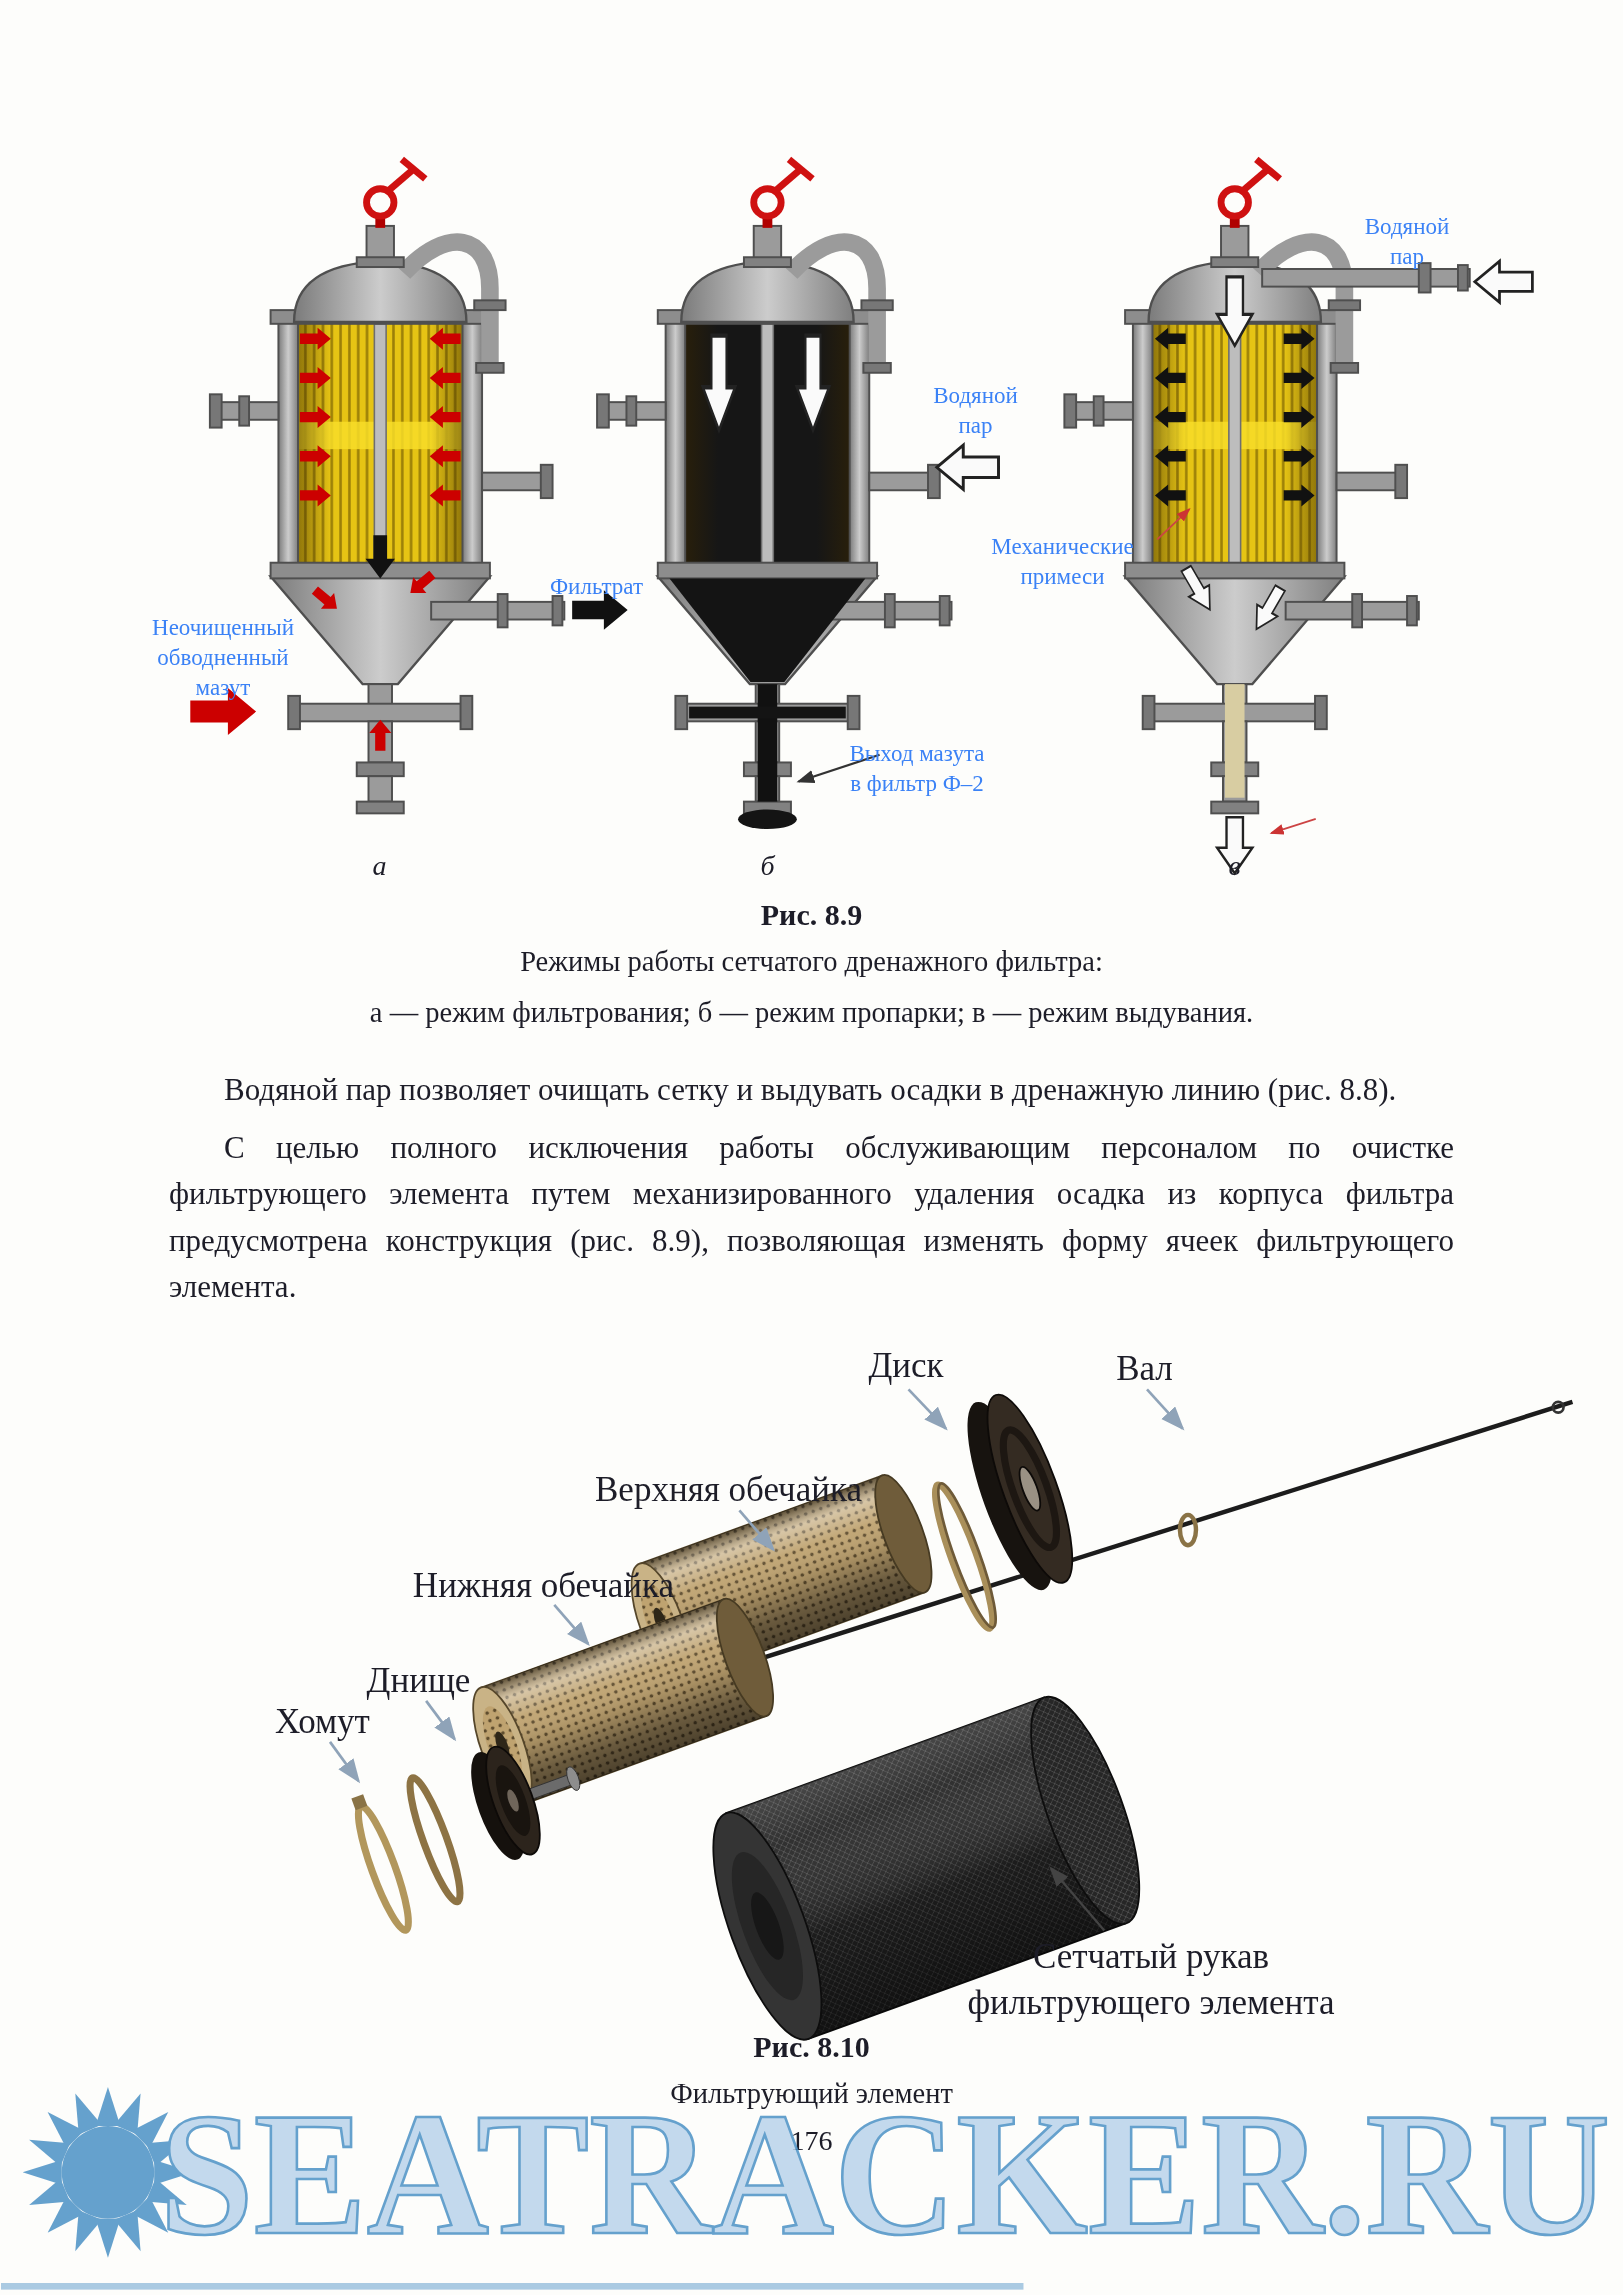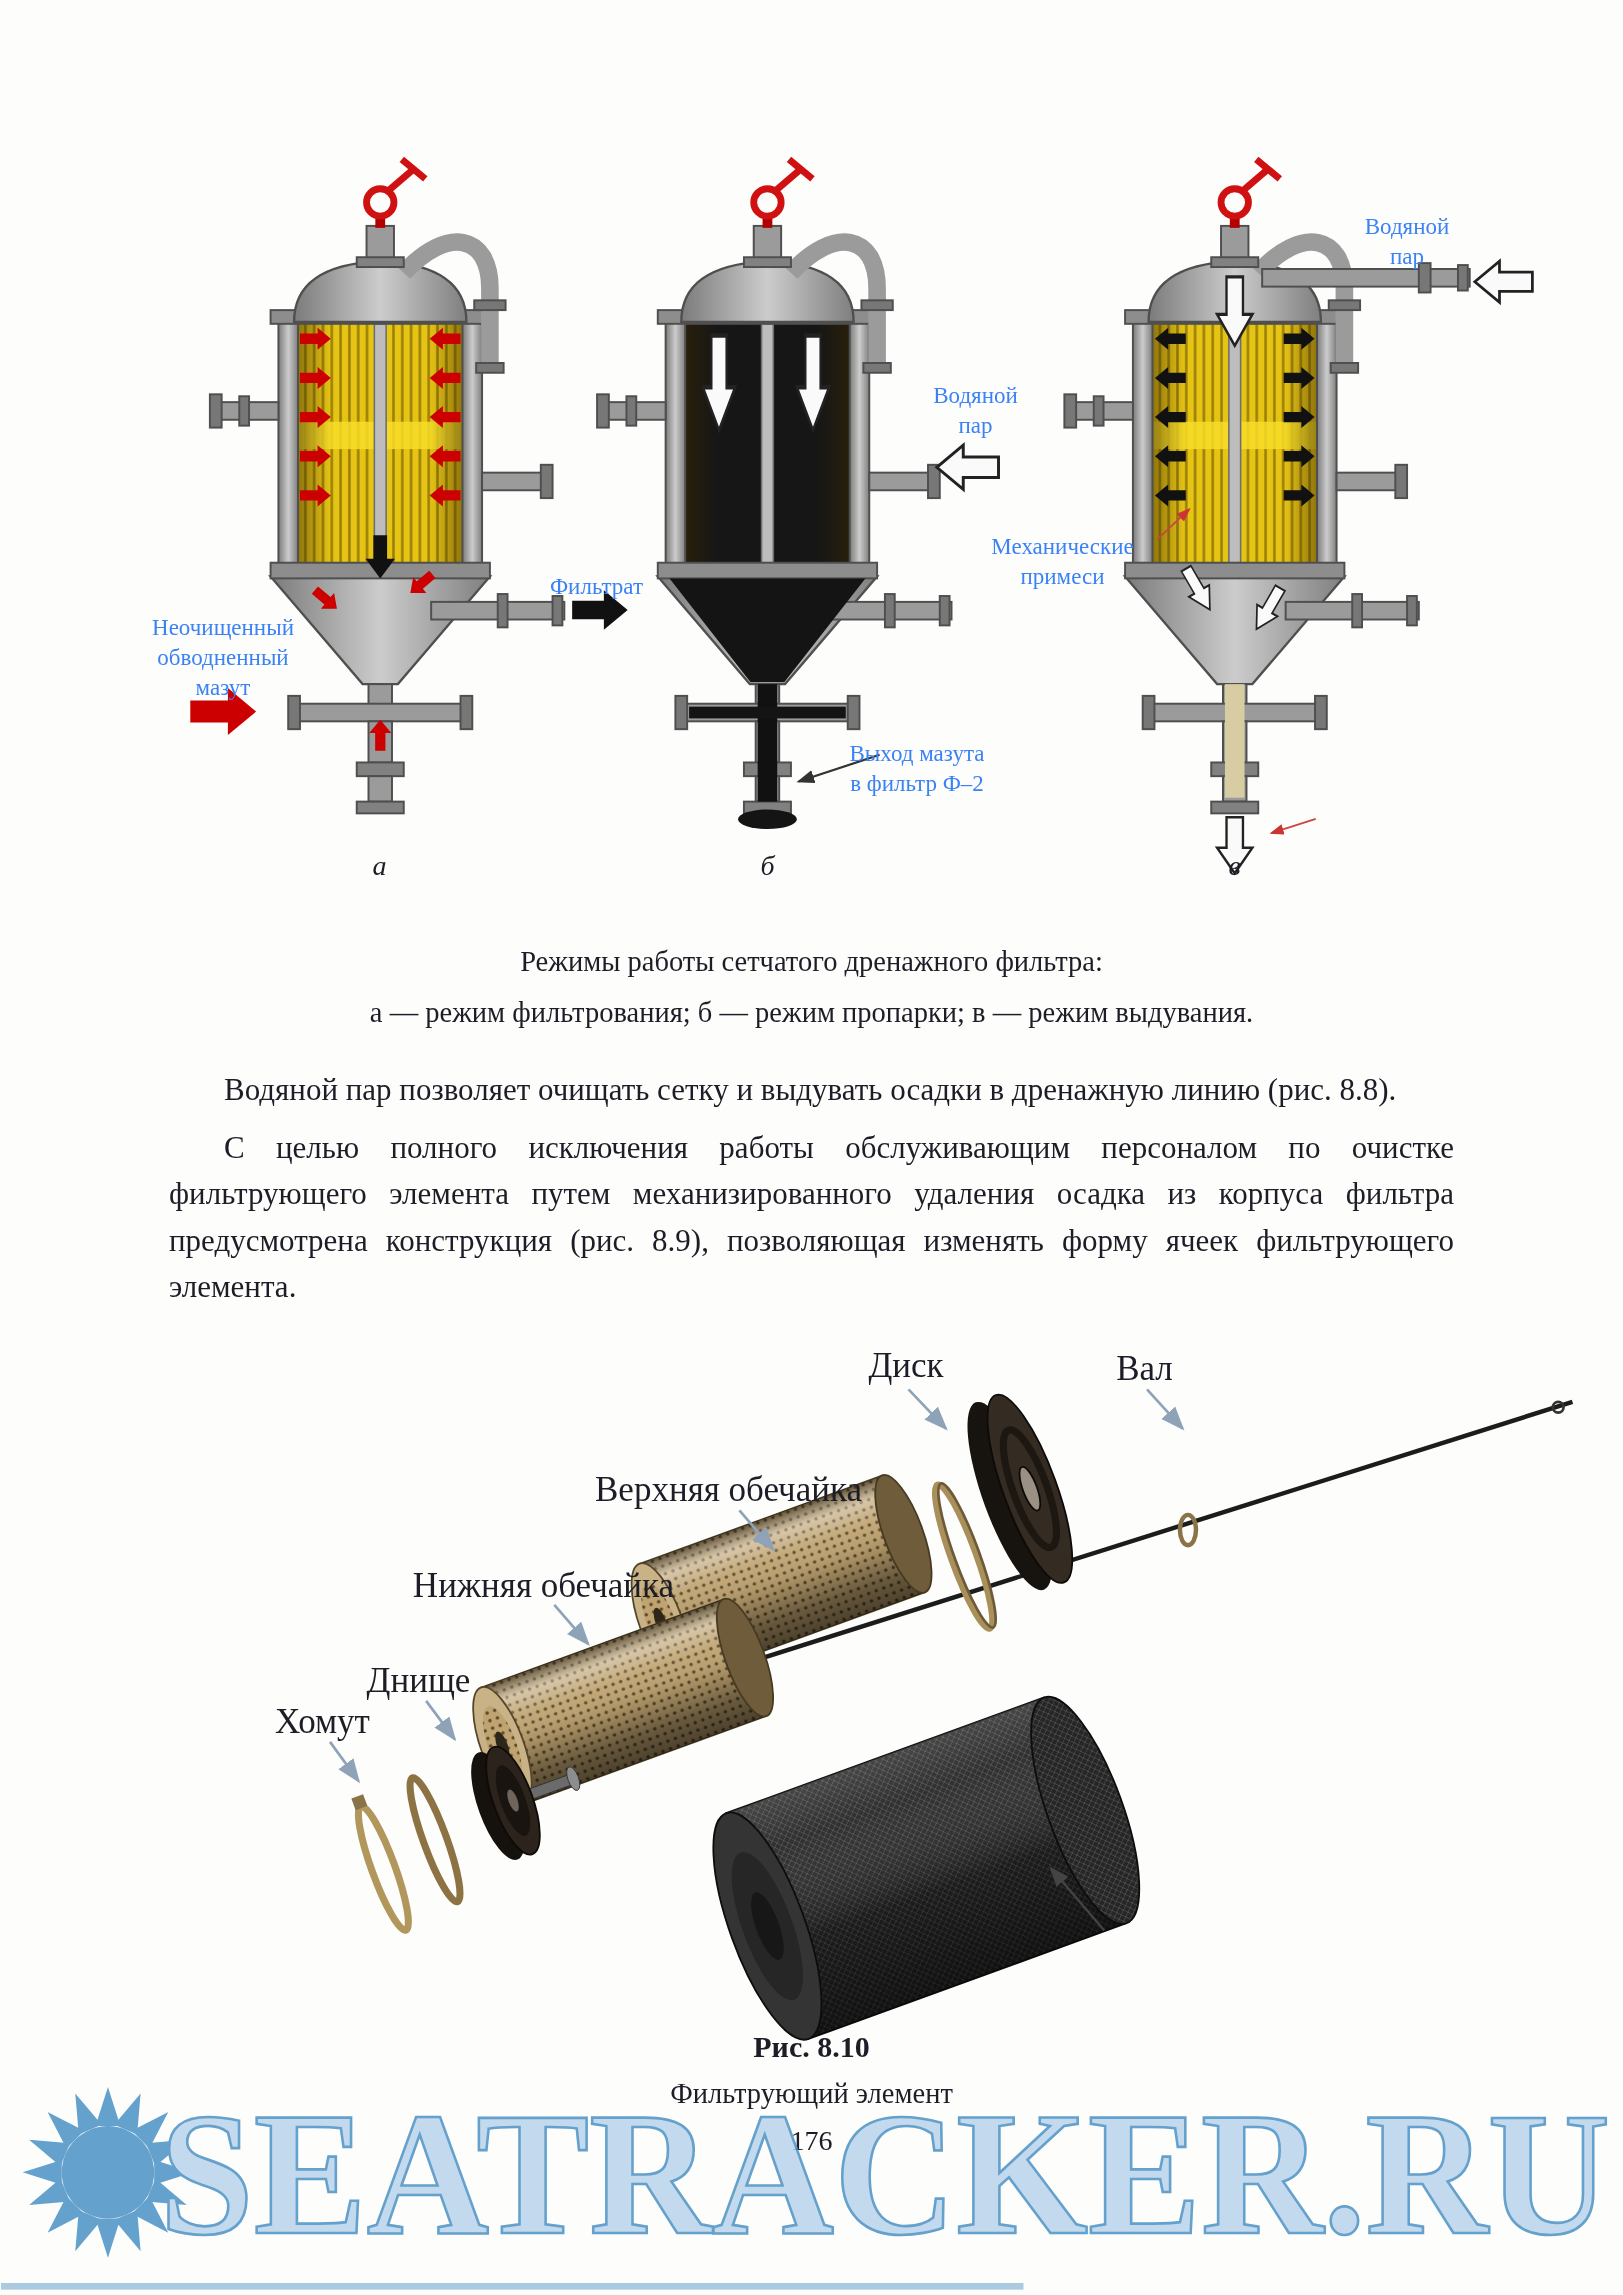--- a/index.html
+++ b/index.html
@@ -170,20 +170,21 @@
   <div class="flabel" style="left:801px;top:739px;width:232px">Выход мазута
 в фильтр Ф–2</div>
   <div class="flabel" style="left:1340px;top:212px;width:134px">Водяной
 пар</div>
   <div class="flabel" style="left:987px;top:532px;width:151px">Механические
 примеси</div>
   <div class="sub" style="left:353px;top:850px">а</div>
   <div class="sub" style="left:741px;top:850px">б</div>
   <div class="sub" style="left:1208px;top:850px">в</div>
 
+  <div class="cap cap-num" style="top:898px">Рис. 8.9</div>
   <div class="cap cap-txt" style="top:946px">Режимы работы сетчатого дренажного фильтра:</div>
   <div class="cap cap-txt" style="top:997px">а — режим фильтрования; б — режим пропарки; в — режим выдувания.</div>
 
   <div class="bodytext">
     <p>Водяной пар позволяет очищать сетку и выдувать осадки в дренажную линию (рис. 8.8).</p>
     <p>С целью полного исключения работы обслуживающим персоналом по очистке фильтрующего элемента путем механизированного удаления осадка из корпуса фильтра предусмотрена конструкция (рис. 8.9), позволяющая изменять форму ячеек фильтрующего элемента.</p>
   </div>
 
   <svg class="abs" style="left:125px;top:1336px;width:1478px;height:712px" viewBox="0 0 1660 800">
     <defs>
@@ -290,20 +291,22 @@
       <line x1="1100" y1="668" x2="1040" y2="598" stroke="#444" stroke-width="2.5" marker-end="url(#mDark2)"></line>
     </g>
   </svg>
 
   <div class="flabel2" style="left:848px;top:1343px;width:116px">Диск</div>
   <div class="flabel2" style="left:1091px;top:1346px;width:107px">Вал</div>
   <div class="flabel2" style="left:586px;top:1467px;width:285px">Верхняя обечайка</div>
   <div class="flabel2" style="left:401px;top:1563px;width:285px">Нижняя обечайка</div>
   <div class="flabel2" style="left:356px;top:1658px;width:125px">Днище</div>
   <div class="flabel2" style="left:260px;top:1699px;width:125px">Хомут</div>
+  <div class="flabel2" style="left:946px;top:1934px;width:410px">Сетчатый рукав
+фильтрующего элемента</div>
 
   <div class="cap cap-num" style="top:2030px">Рис. 8.10</div>
   <div class="cap cap-txt" style="top:2078px">Фильтрующий элемент</div>
 
   <div id="pagenum">176</div>
 
   <svg class="abs" style="left:0;top:2039px;width:1623px;height:256px;pointer-events:none" viewBox="0 0 1823 288">
     <defs>
       <polygon id="ray" points="-14,-52 14,-52 0,-96" fill="#4a90c4"></polygon>
     </defs>

